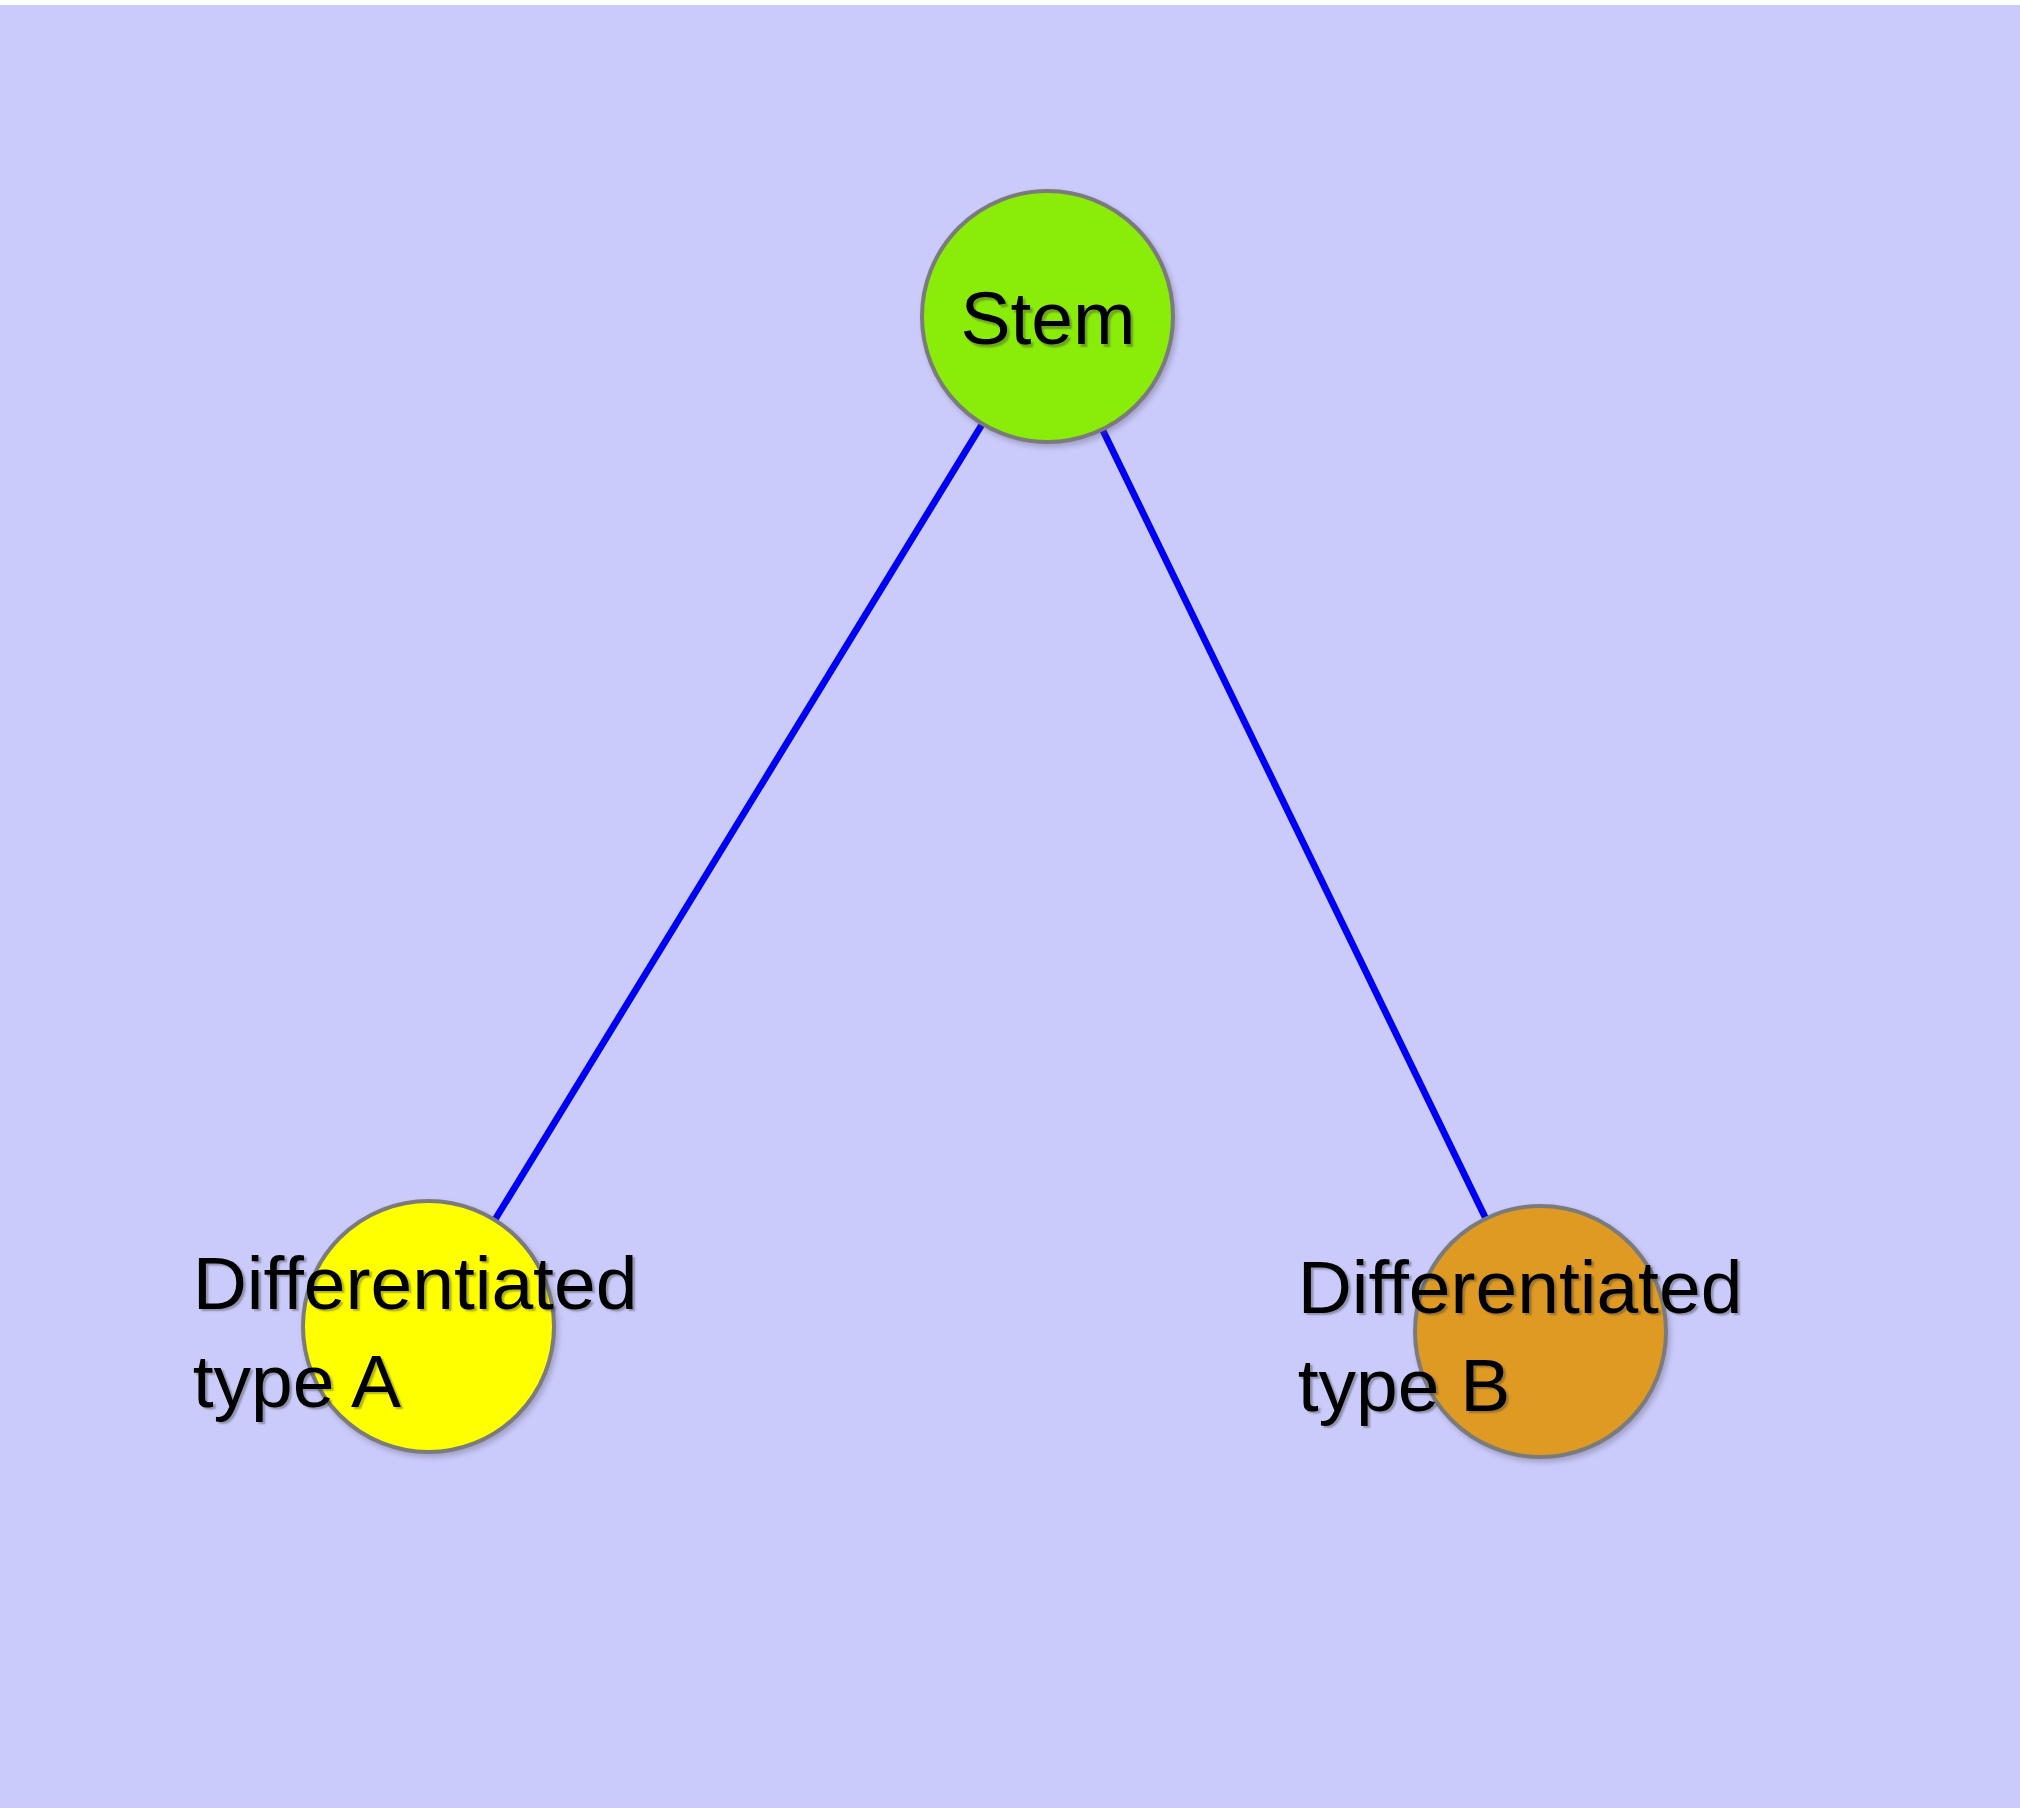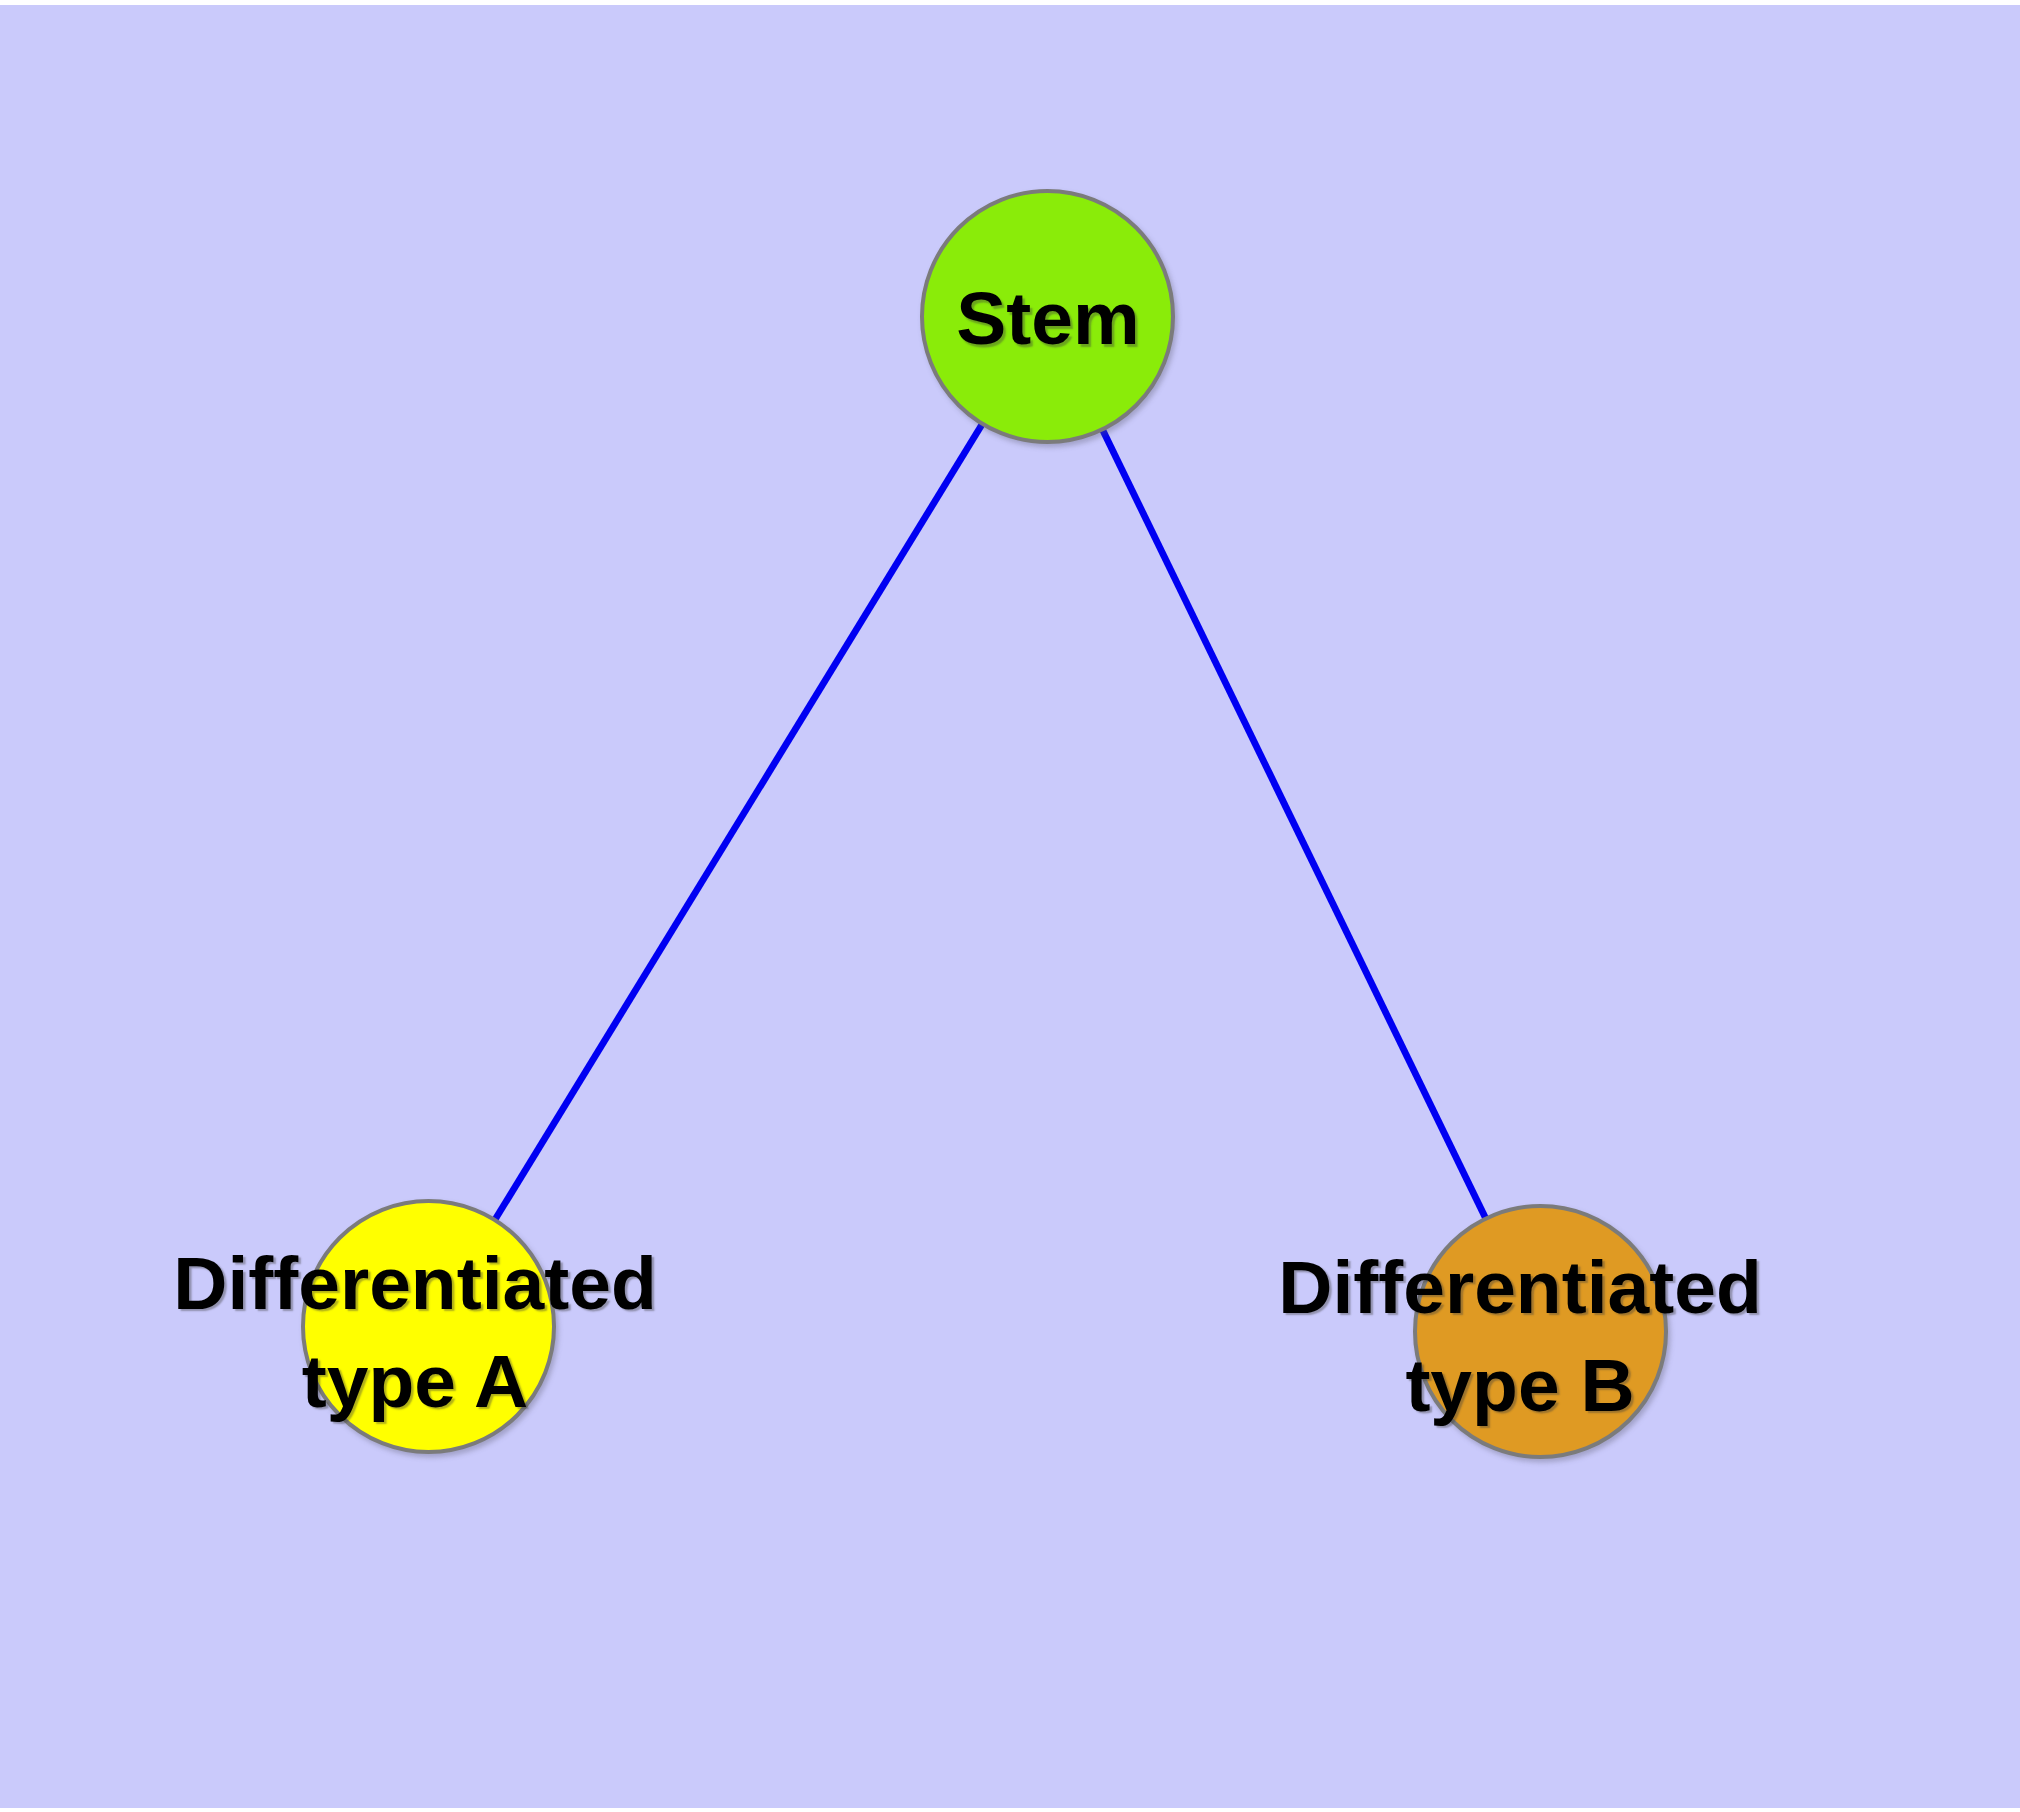--- a/index.html
+++ b/index.html
@@ -39,24 +39,23 @@
     box-shadow: 2.5px 3.4px 5.1px rgba(90, 90, 110, 0.35);
     box-sizing: content-box;
   }
   .node-stem  { left: 920px; top: 189px;  background: #8AEC09; }
   .node-a     { left: 301px;  top: 1199px; background: #FFFF00; }
   .node-b     { left: 1413px; top: 1204px; background: #DF9A23; }
   .node-label {
     position: absolute;
     transform: translate(-50%, -50%);
     color: #000000;
-    font-weight: bold;
+    font-weight: normal;
     font-size: 75px;
     line-height: 1.3;
-    text-align: center;
     white-space: pre-line;
     text-shadow: 2.5px 2.5px 1.7px rgba(60, 60, 60, 0.40);
     pointer-events: none;
   }
   .label-stem { left: 1048px; top: 319px; }
   .label-a    { left: 415px;  top: 1332px; }
   .label-b    { left: 1520px; top: 1336px; }
 </style>
 </head>
 <body>

